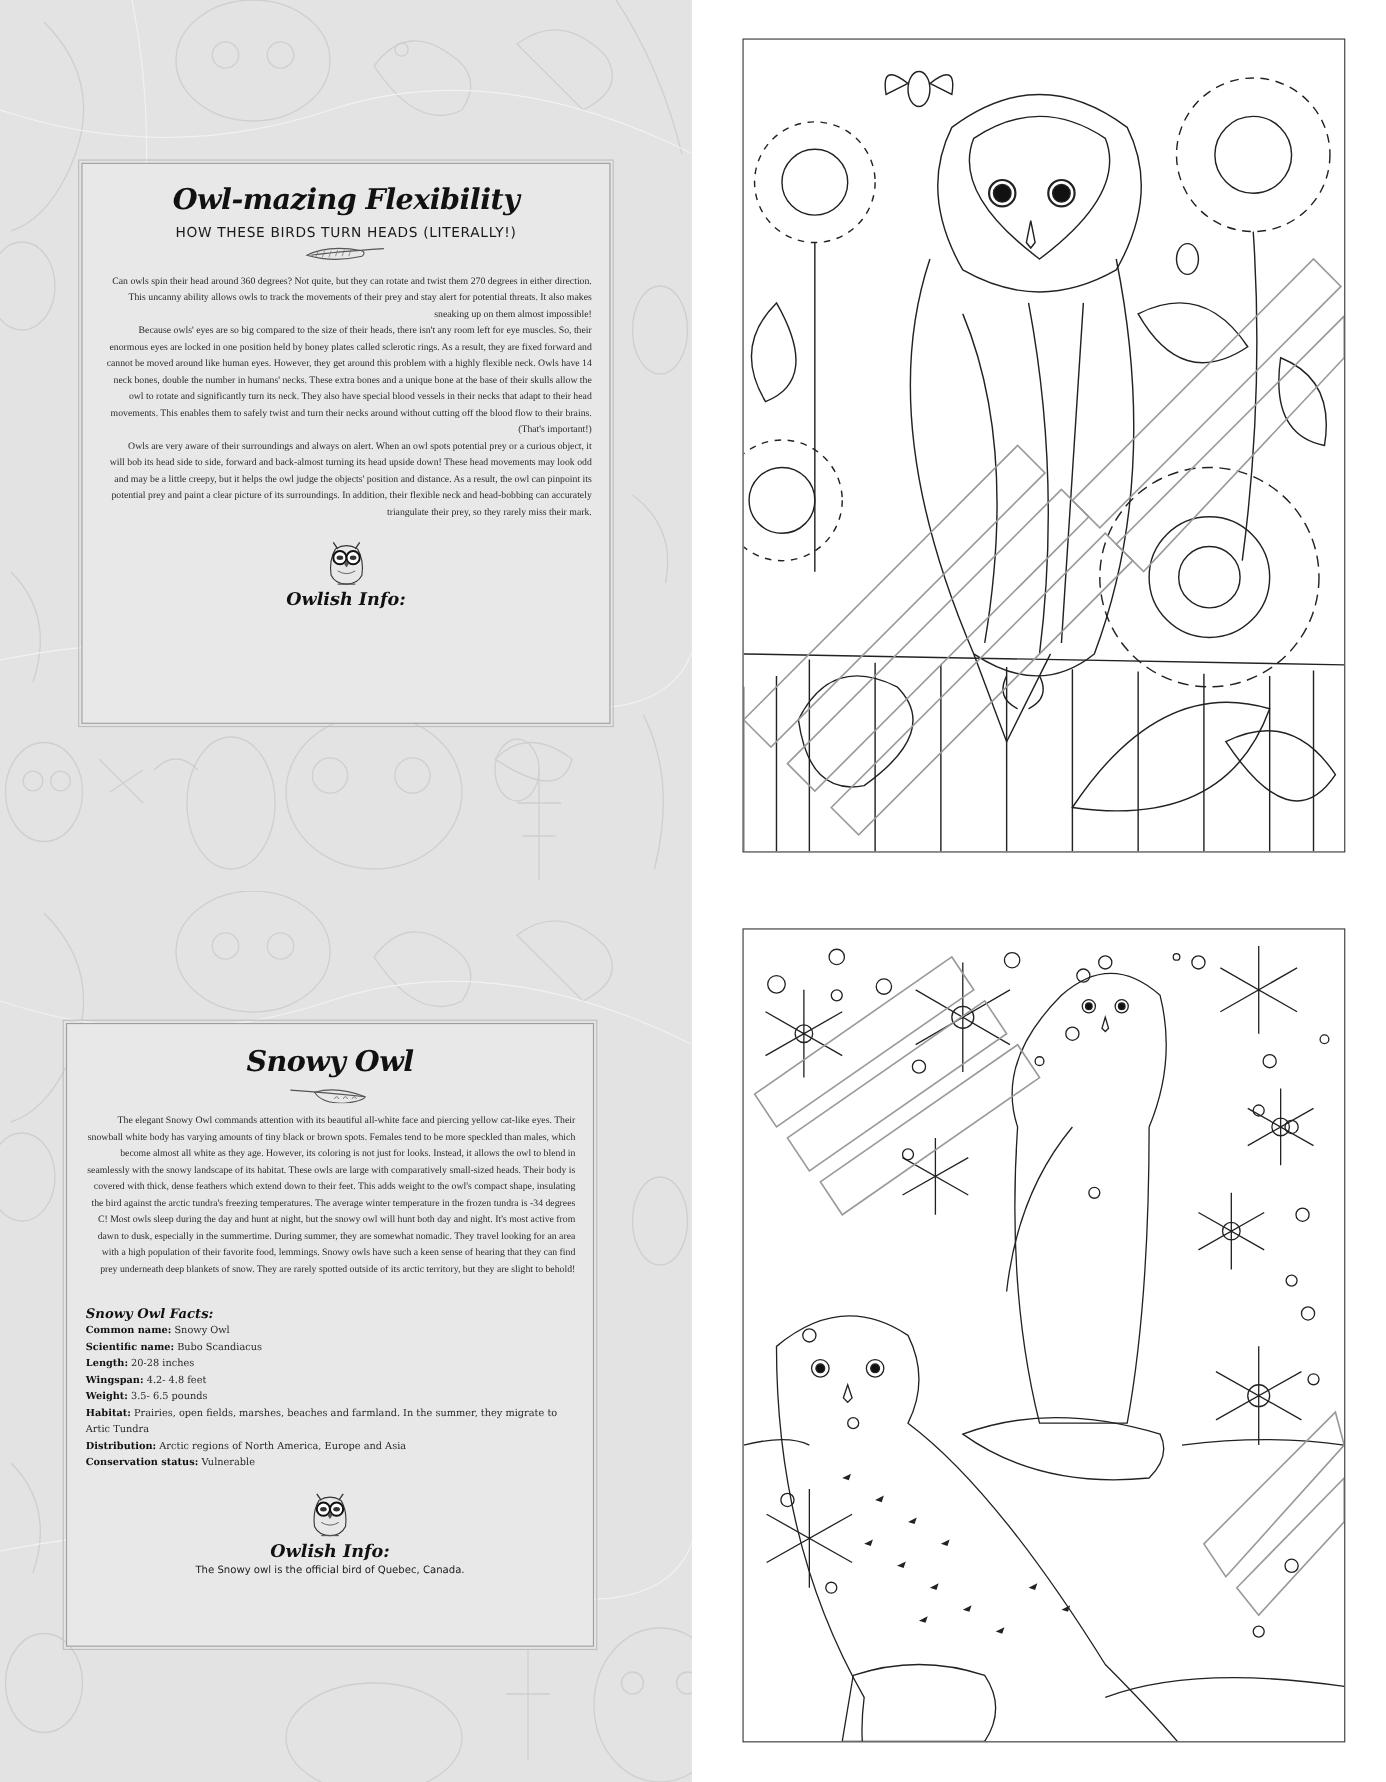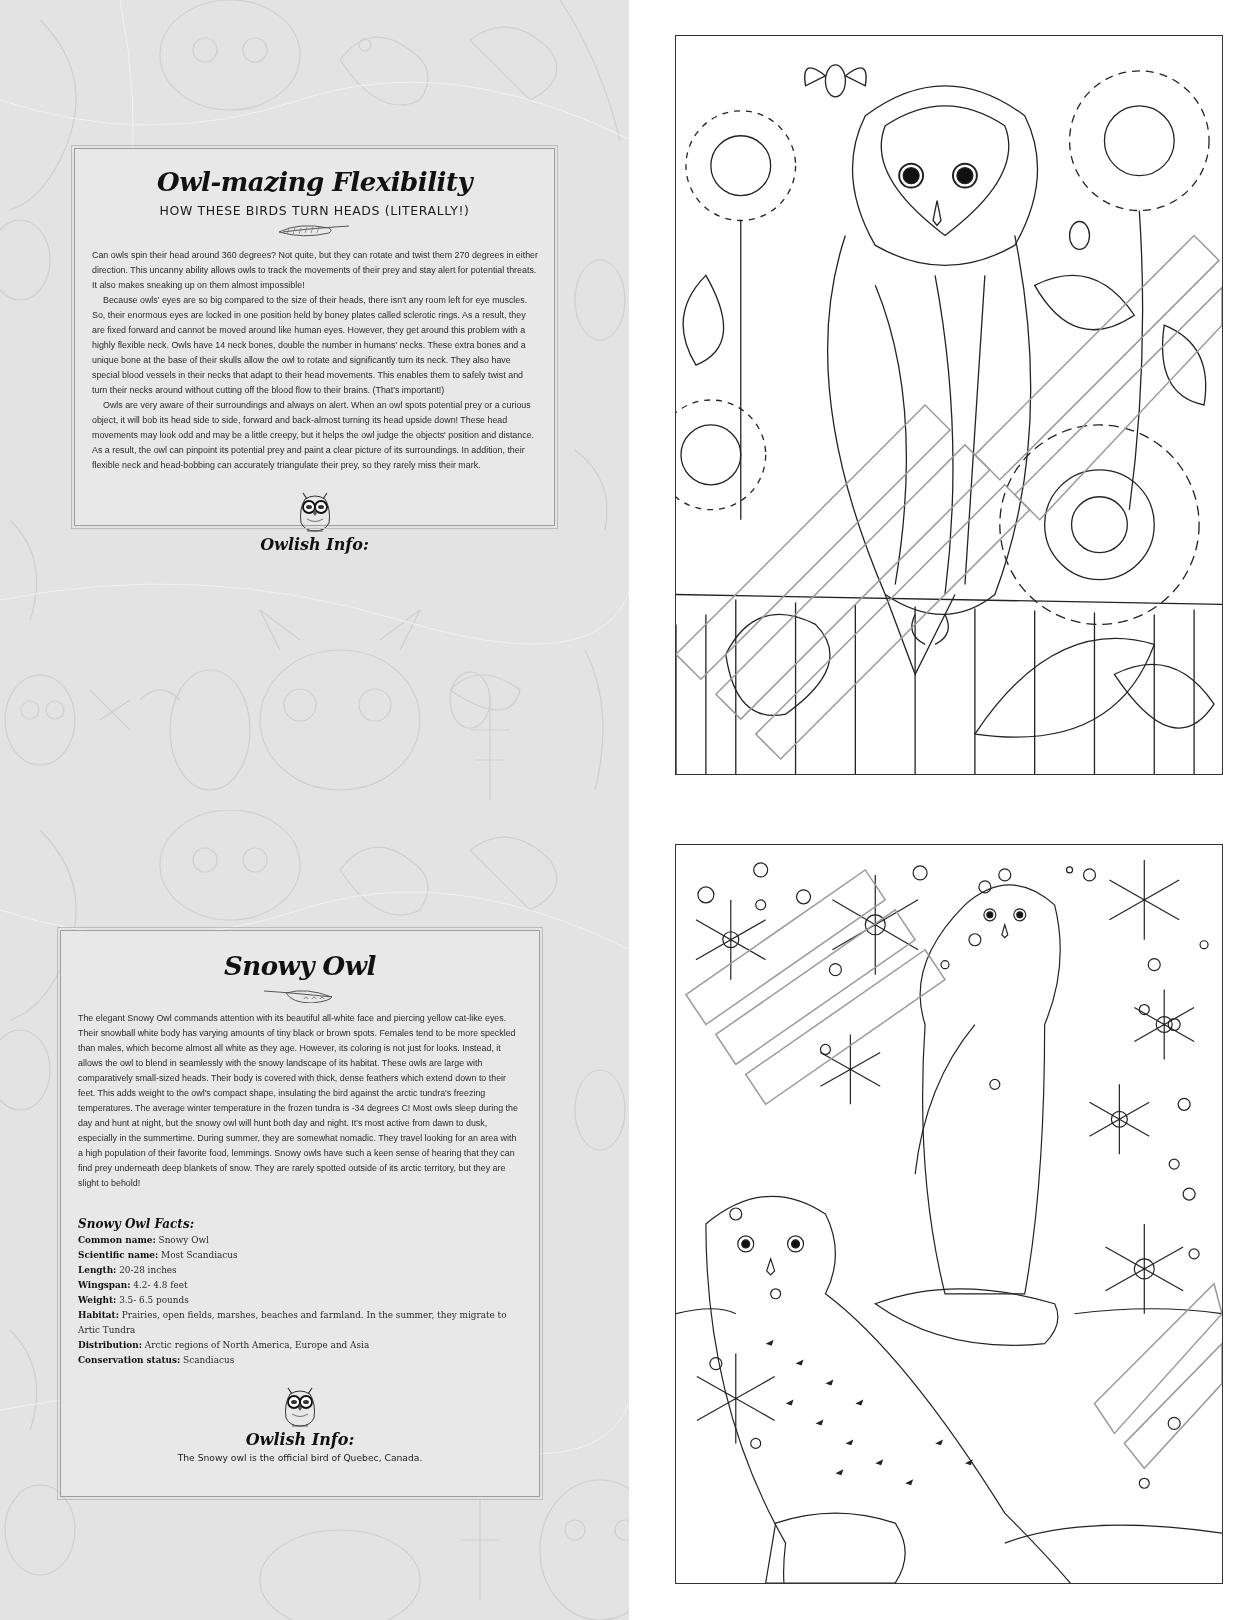--- a/index.html
+++ b/index.html
@@ -17,43 +17,43 @@
   .bg-art { position: absolute; inset: 0; width: 100%; height: 100%; }
 
   
   .info-box {
     position: absolute;
     background: #e8e8e8;
     border: 1px solid #9d9d9d;
     outline: 1px solid #bdbdbd;
     outline-offset: 2px;
   }
-  .box1 { left: 74px; top: 148px; width: 481px; height: 378px; }
+  .box1 { left: 74px; top: 148px; width: 481px; height: 510px; }
   .box2 { left: 60px; top: 930px; width: 480px; height: 567px; }
 
   .box-title {
     font-family: "DejaVu Serif", serif;
     font-style: italic; font-weight: bold;
     font-size: 26px; text-align: center; color: #111;
     letter-spacing: -0.5px;
   }
   .box1 .box-title { margin-top: 18px; }
   .box2 .box-title { margin-top: 20px; }
   .box-subtitle {
     font-family: "DejaVu Sans", sans-serif;
     font-size: 12.5px; text-align: center; letter-spacing: 0.6px;
     margin-top: 6px; color: #1a1a1a;
   }
   .feather { display: block; margin: 6px auto 0; }
 
   .body-text {
-    font-family: Liberation Sans, sans-serif;
+    font-family: Liberation Serif, serif;
     font-size: 8.9px; line-height: 15px; color: #2a2a2a;
     padding: 0 16px 0 17px;
-    text-align: left;
+    text-align: right;
   }
   .body-text p { margin: 0; }
   .body-text p.indent { text-indent: 11px; }
   .box1 .body-text { margin-top: 10px; }
   .box2 .body-text { margin-top: 8px; }
 
   .facts-title {
     font-family: "DejaVu Serif", serif; font-style: italic; font-weight: bold;
     font-size: 12px; color: #111; padding-left: 17px; margin-top: 26px;
   }
@@ -183,27 +183,27 @@
     <path d="M26 6 q20 -6 46 4 q-2 4 -20 6 q-20 0 -26 -10z" fill="none" stroke="#555" stroke-width="1"></path>
     <path d="M4 4 q30 2 68 6" fill="none" stroke="#555" stroke-width="1"></path>
     <path d="M44 12 q2 -4 4 0 M52 12 q2 -4 4 0 M60 12 q2 -4 4 0" fill="none" stroke="#666" stroke-width="0.8"></path>
   </svg>
   <div class="body-text">
     <p>The elegant Snowy Owl commands attention with its beautiful all-white face and piercing yellow cat-like eyes. Their snowball white body has varying amounts of tiny black or brown spots. Females tend to be more speckled than males, which become almost all white as they age. However, its coloring is not just for looks. Instead, it allows the owl to blend in seamlessly with the snowy landscape of its habitat. These owls are large with comparatively small-sized heads. Their body is covered with thick, dense feathers which extend down to their feet. This adds weight to the owl's compact shape, insulating the bird against the arctic tundra's freezing temperatures. The average winter temperature in the frozen tundra is -34 degrees C! Most owls sleep during the day and hunt at night, but the snowy owl will hunt both day and night. It's most active from dawn to dusk, especially in the summertime. During summer, they are somewhat nomadic. They travel looking for an area with a high population of their favorite food, lemmings. Snowy owls have such a keen sense of hearing that they can find prey underneath deep blankets of snow. They are rarely spotted outside of its arctic territory, but they are slight to behold!</p>
   </div>
   <div class="facts-title">Snowy Owl Facts:</div>
   <div class="facts">
     <div class="fact-row"><b>Common name:</b> <span>Snowy Owl</span></div>
-    <div class="fact-row"><b>Scientific name:</b> <span>Most Scandiacus</span></div>
+    <div class="fact-row"><b>Scientific name:</b> <span>Bubo Scandiacus</span></div>
     <div class="fact-row"><b>Length:</b> <span>20-28 inches</span></div>
     <div class="fact-row"><b>Wingspan:</b> <span>4.2- 4.8 feet</span></div>
     <div class="fact-row"><b>Weight:</b> <span>3.5- 6.5 pounds</span></div>
     <div class="fact-row"><b>Habitat:</b> <span>Prairies, open fields, marshes, beaches and farmland. In the summer, they migrate to Artic Tundra</span></div>
     <div class="fact-row"><b>Distribution:</b> <span>Arctic regions of North America, Europe and Asia</span></div>
-    <div class="fact-row"><b>Conservation status:</b> <span>Scandiacus</span></div>
+    <div class="fact-row"><b>Conservation status:</b> <span>Vulnerable</span></div>
   </div>
   <div class="owlish">
     <svg class="owl-icon" width="40" height="48" viewBox="0 0 40 48">
       <path d="M8 6 l4 6 M32 6 l-4 6" stroke="#333" stroke-width="1.2"></path>
       <path d="M10 12 q10 -6 20 0 q6 10 4 24 q-4 8 -14 8 q-10 0 -14 -8 q-2 -14 4 -24z" fill="none" stroke="#333" stroke-width="1"></path>
       <circle cx="14" cy="20" r="6" fill="#fff" stroke="#111" stroke-width="1.8"></circle>
       <circle cx="26" cy="20" r="6" fill="#fff" stroke="#111" stroke-width="1.8"></circle>
       <ellipse cx="14" cy="20" rx="3" ry="2" fill="#333"></ellipse>
       <ellipse cx="26" cy="20" rx="3" ry="2" fill="#333"></ellipse>
       <path d="M20 22 l-2 4 l2 3 l2 -3z" fill="#555"></path>

